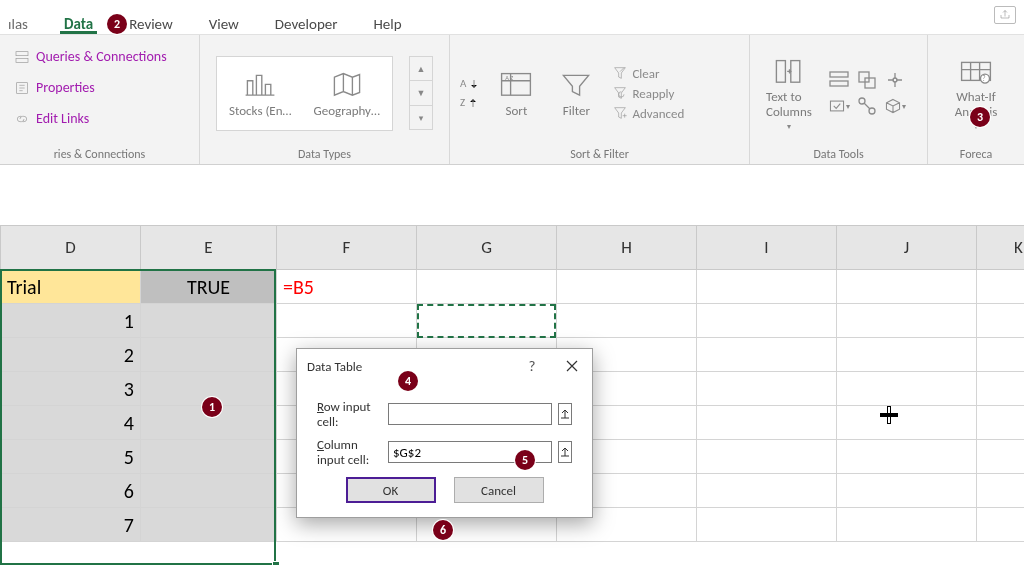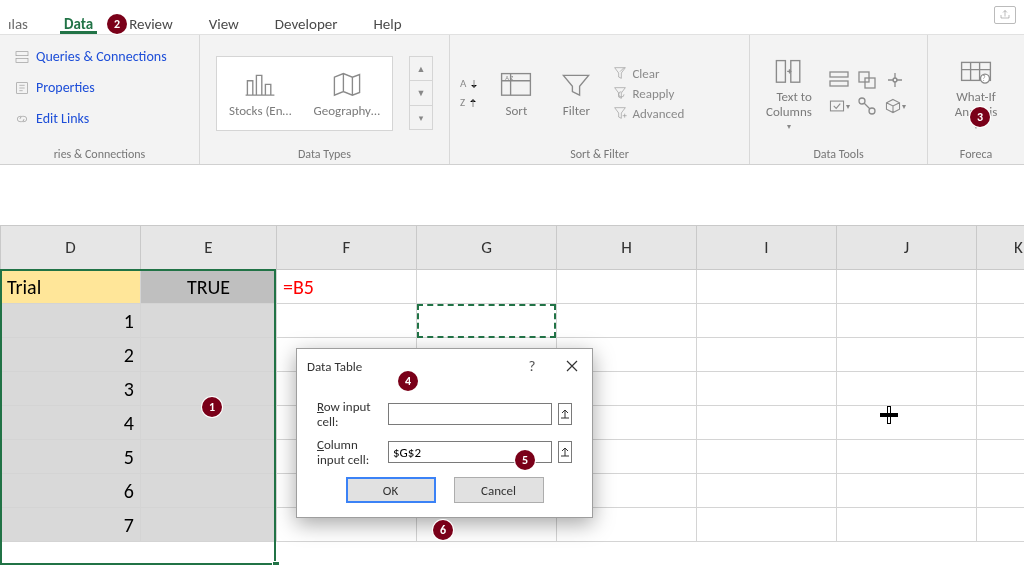--- a/index.html
+++ b/index.html
@@ -13,21 +13,21 @@
   .tab-cut { padding-left:8px; color:#6b6b6b; }
   .share-icon { position:absolute; right:8px; top:6px; width:22px; height:18px; border:1px solid #bbb; border-radius:2px; display:flex;align-items:center;justify-content:center;}
   .share-icon svg{width:12px;height:12px;stroke:#7a7a7a;fill:none;}
 
   
   .ribbon { height:130px; background:#f3f3f3; border-bottom:1px solid #d0d0d0; display:flex; }
   .group { border-right:1px solid #d8d8d8; display:flex; flex-direction:column; justify-content:space-between; padding:6px 10px 2px 10px; position:relative;}
   .group-label { text-align:center; font-size:12px; color:#777; padding:2px 0 1px 0; }
   .grp-items { flex:1; display:flex; align-items:center; gap:8px; }
 
-  .link-item { display:flex; align-items:center; gap:6px; color:#1d4ed8; font-size:14px; padding:3px 4px; }
+  .link-item { display:flex; align-items:center; gap:6px; color:#a21caf; font-size:14px; padding:3px 4px; }
   .link-item .ic { width:16px; height:16px; }
 
   .big-btn { display:flex; flex-direction:column; align-items:center; justify-content:center; gap:2px; padding:4px 6px; color:#7b7b7b; font-size:13px; }
   .big-btn .bigic { width:36px; height:32px; display:flex; align-items:center; justify-content:center; }
   .big-btn .bigic svg { stroke:#8a8a8a; fill:none; stroke-width:1.5; }
 
   .scroll-box { width:24px; display:flex; flex-direction:column; border:1px solid #d5d5d5; }
   .scroll-box span{flex:1;display:flex;align-items:center;justify-content:center;font-size:9px;color:#888;border-bottom:1px solid #d5d5d5;}
   .scroll-box span:last-child{border-bottom:none;}
 
@@ -65,21 +65,21 @@
   .dlg-close { right:0; }
   .dlg-body { padding:8px 12px 14px 12px; }
   .dlg-row { display:flex; align-items:center; margin:8px 8px; gap:6px;}
   .dlg-row label { width:118px; color:#333; }
   .dlg-row label u { text-decoration:underline; }
   .dlg-row input { flex:1; height:22px; border:1px solid #7a7a7a; padding:0 4px; font-size:13px; background:#fff;}
   .refpick { width:22px; height:22px; border:1px solid #7a7a7a; display:flex; align-items:center; justify-content:center; background:#fff;}
   .refpick svg{width:12px;height:12px;stroke:#333;fill:#333;}
   .dlg-buttons { display:flex; justify-content:center; gap:18px; margin-top:10px;}
   .dlg-buttons button { width:90px; height:26px; background:#e1e1e1; border:1px solid #adadad; font-size:13px; color:#333;}
-  .dlg-buttons button.primary { border:2px solid #3b82f6; background:#e1e1e1;}
+  .dlg-buttons button.primary { border:2px solid #4c1d95; background:#e1e1e1;}
 
   .cursor-cross { position:absolute; left:880px; top:406px; width:18px; height:18px; }
   .cursor-cross::before,.cursor-cross::after{content:"";position:absolute;background:#000;}
   .cursor-cross::before{left:7px;top:0;width:4px;height:18px;}
   .cursor-cross::after{top:7px;left:0;height:4px;width:18px;}
   .cursor-cross div{position:absolute;left:8px;top:1px;width:2px;height:16px;background:#fff;}
   .cursor-cross span{position:absolute;top:8px;left:1px;height:2px;width:16px;background:#fff;}
 
   
   .badge { position:absolute; width:20px; height:20px; border-radius:50%; background:#7a0019; color:#fff; font-size:12px; font-weight:600; display:flex; align-items:center; justify-content:center; box-shadow:0 0 0 1px #fff; z-index:50;}
@@ -221,21 +221,21 @@
   <div class="group" style="width:178px;">
     <div class="grp-items" style="gap:10px;">
       <div class="big-btn">
         <div class="bigic">
             <svg viewBox="0 0 40 32">
               <rect x="6" y="4" width="10" height="24"></rect>
               <rect x="22" y="4" width="10" height="24"></rect>
               <path d="M18 16h4M20 14l2 2-2 2"></path>
             </svg>
           </div>
-        <span style="white-space:pre-line;text-align:right;">Text to
+        <span style="white-space:pre-line;text-align:left;">Text to
 Columns</span>
         <span class="tiny-dd">▾</span>
       </div>
       <div class="tool-grid">
         <div class="t">
             <svg viewBox="0 0 22 22">
               <rect x="2" y="3" width="18" height="5"></rect>
               <rect x="2" y="12" width="18" height="5"></rect>
             </svg>
           </div>

